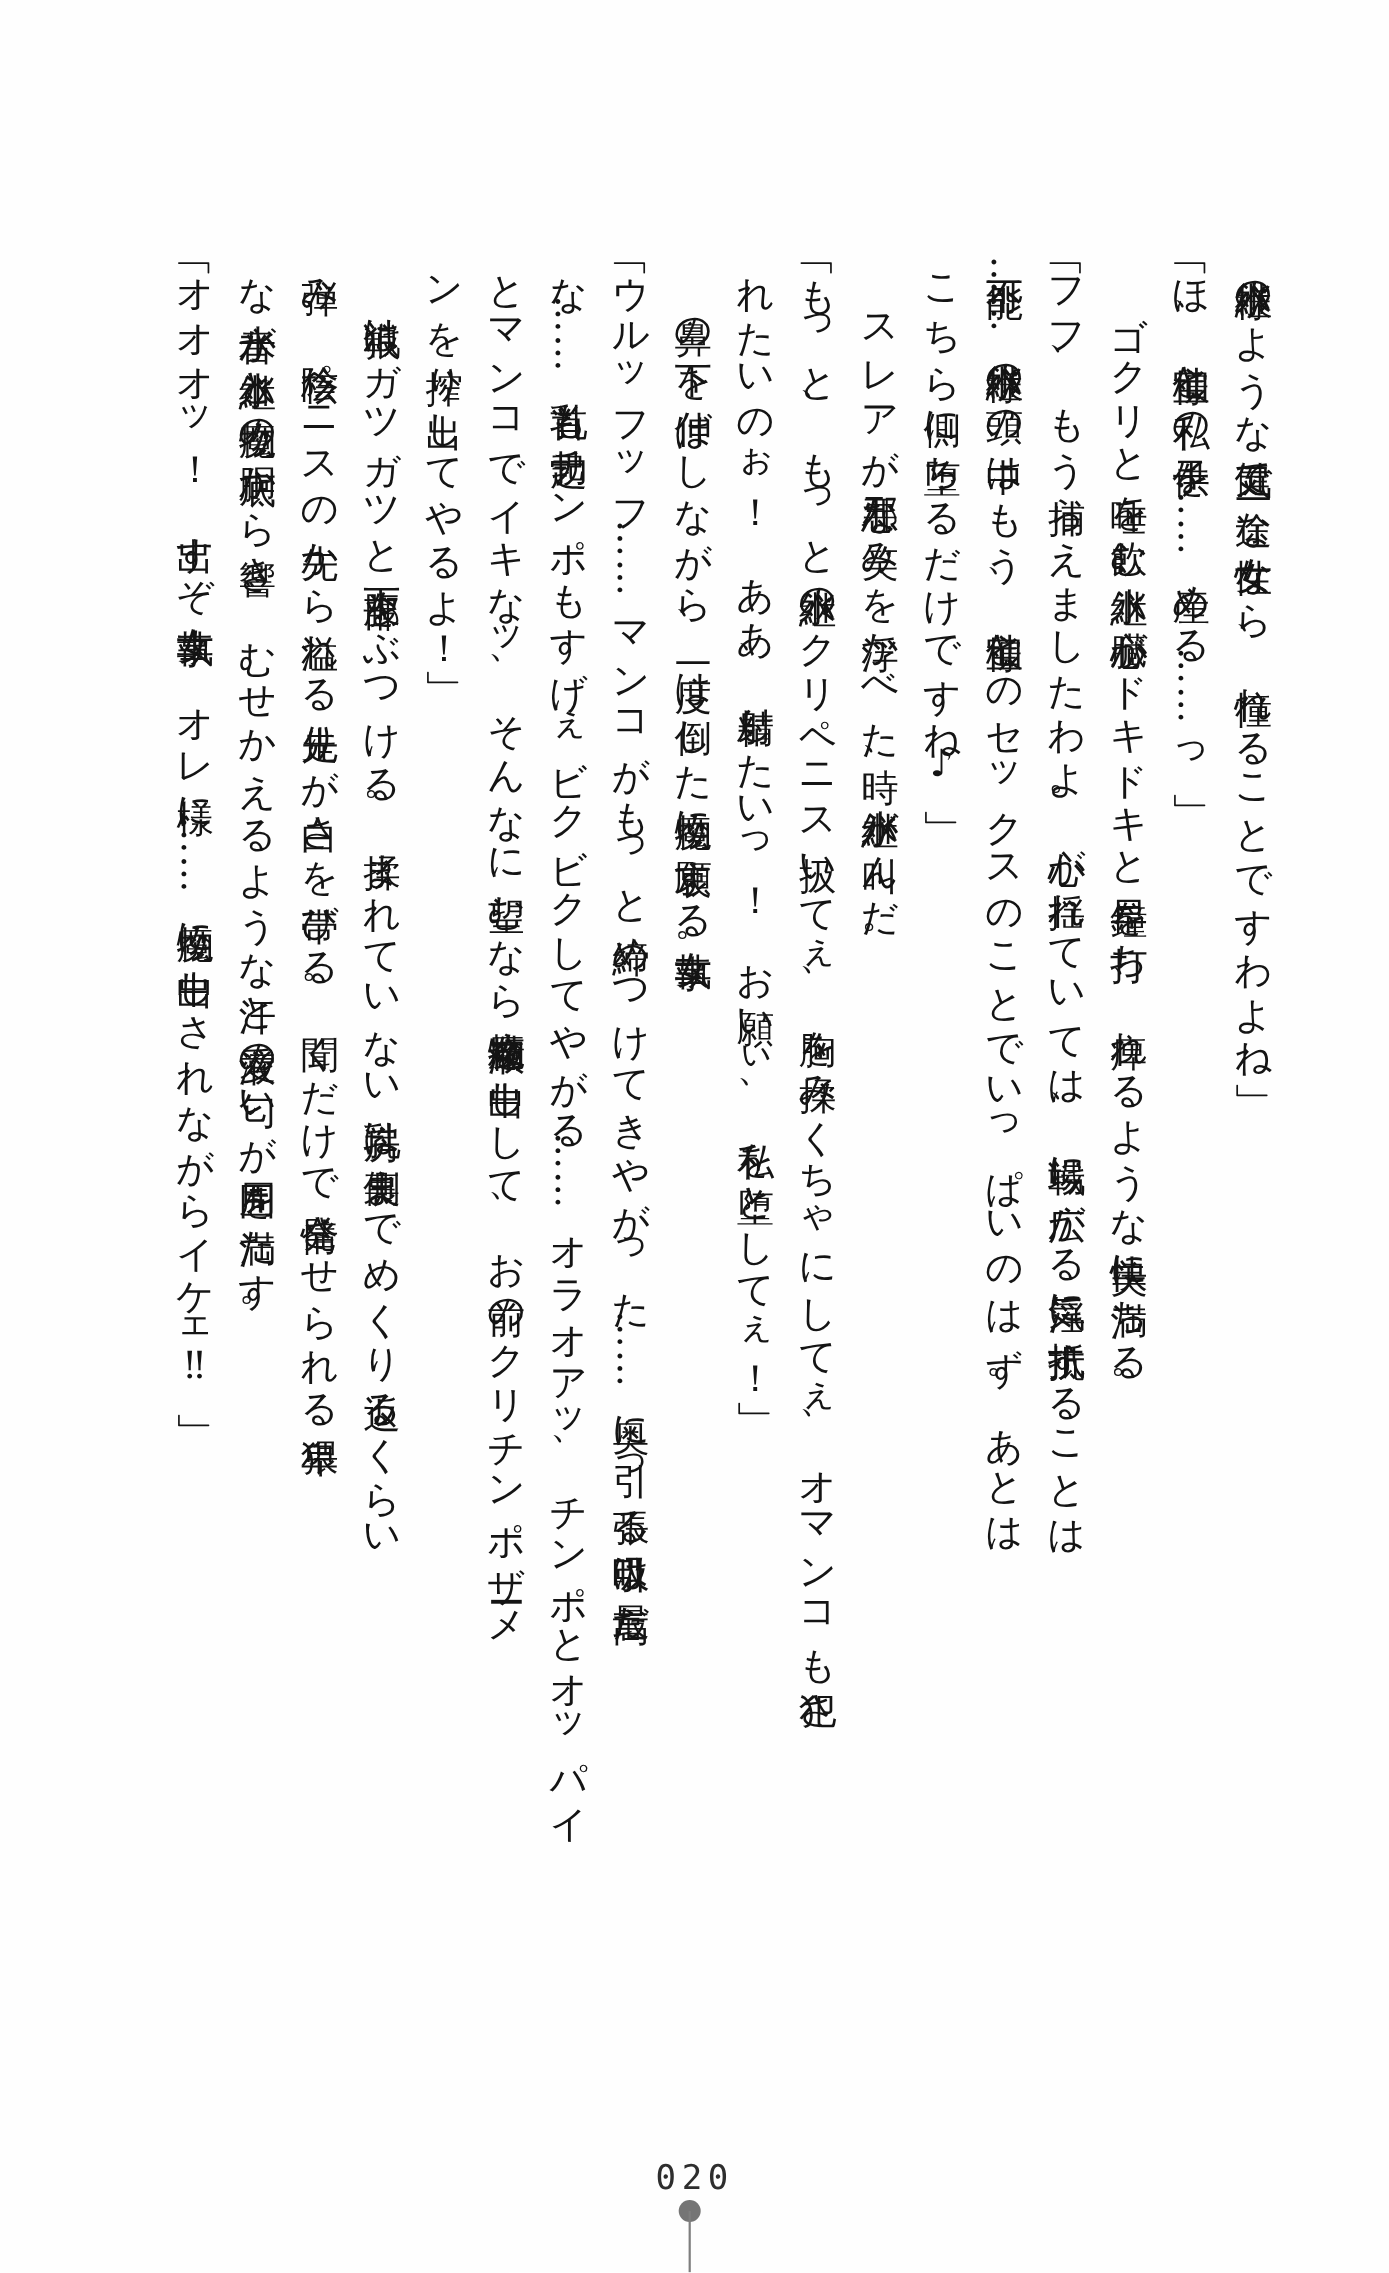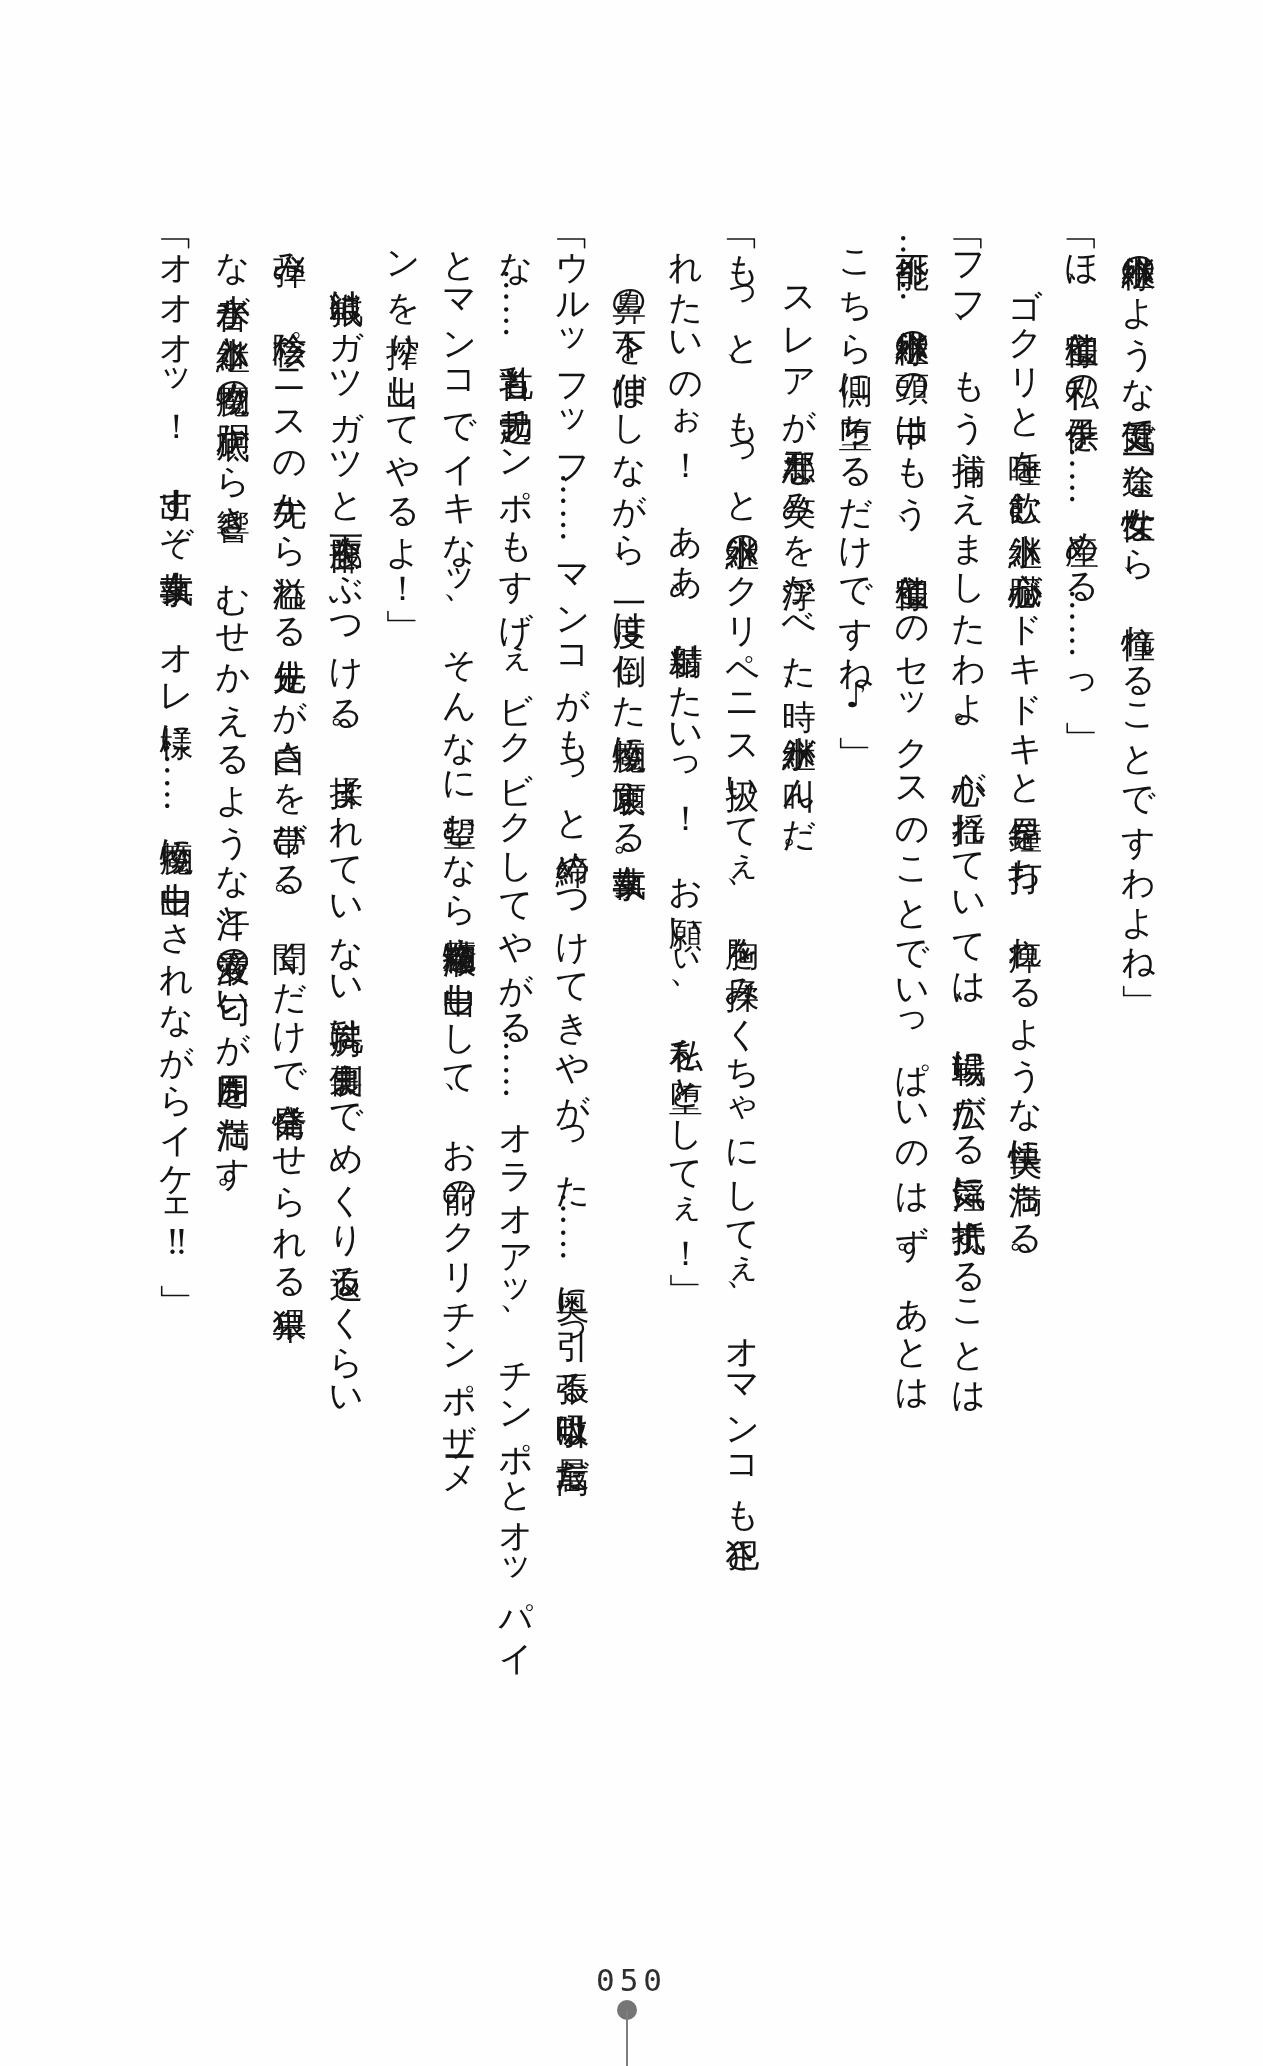--- a/index.html
+++ b/index.html
@@ -82,16 +82,16 @@
       <div class="line indent">鼻の下を伸ばしながら、一度は倒した魔物に哀願する女執事。</div>
       <div class="line">「ウルッフッフ……マンコがもっと締めつけてきやがった……奥に引っ張る吸引は最高だ</div>
       <div class="line">な……乳首も勃起チンポもすげぇビクビクしてやがる……オラオアッ、チンポとオッパイ</div>
       <div class="line">とマンコでイキなッ、そんなに望むなら魔物精液を中出しして、お前のクリチンポザーメ</div>
       <div class="line">ンを搾り出してやるよ！」</div>
       <div class="line indent">戦狼はガツガツと下腹部をぶつける。揉まれていない乳房は裏側までめくり返るくらい</div>
       <div class="line">弾み、陰核ペニスの先から溢れる先走りが白さを帯びる。聞くだけで発情させられる卑猥</div>
       <div class="line">な水音が氷継と魔物の胴底から響き、むせかえるような汗と愛液の匂いが周囲を満たす。</div>
       <div class="line">「オオオッ！　出すぞ女執事！　オレ様に……魔物に中出しされながらイケェ‼」</div>
     </div>
-  <div class="page-number">050</div>
+  <div class="page-number">020</div>
   <div class="footer-dot"></div>
   <div class="footer-line"></div>
 </div>
 
 </body></html>

